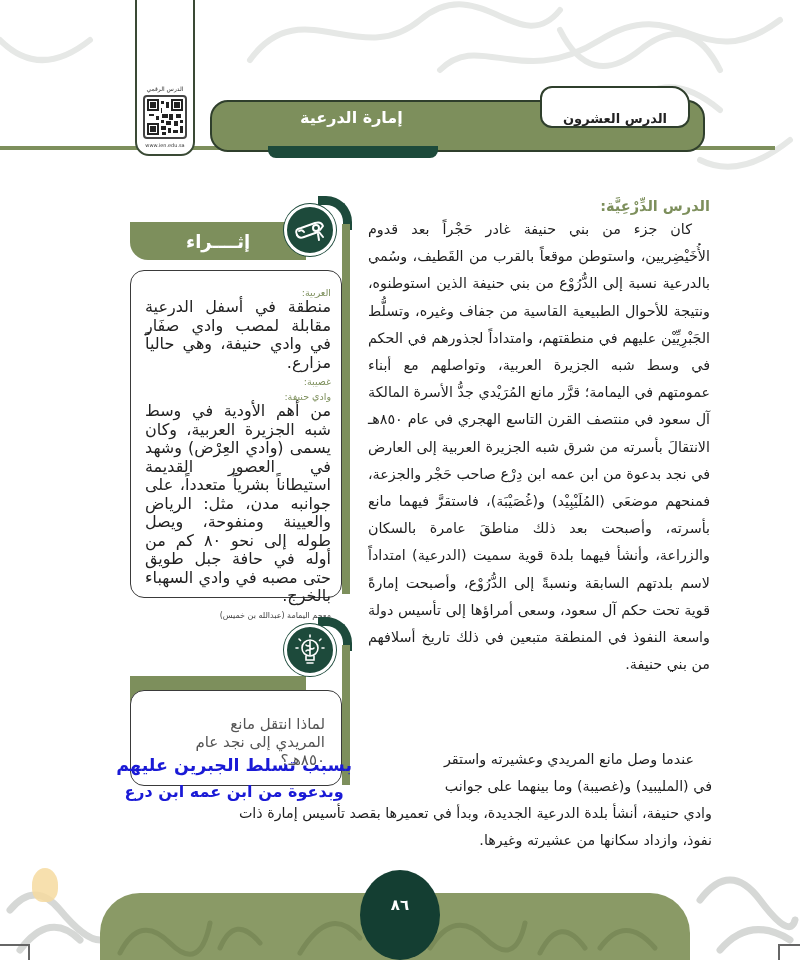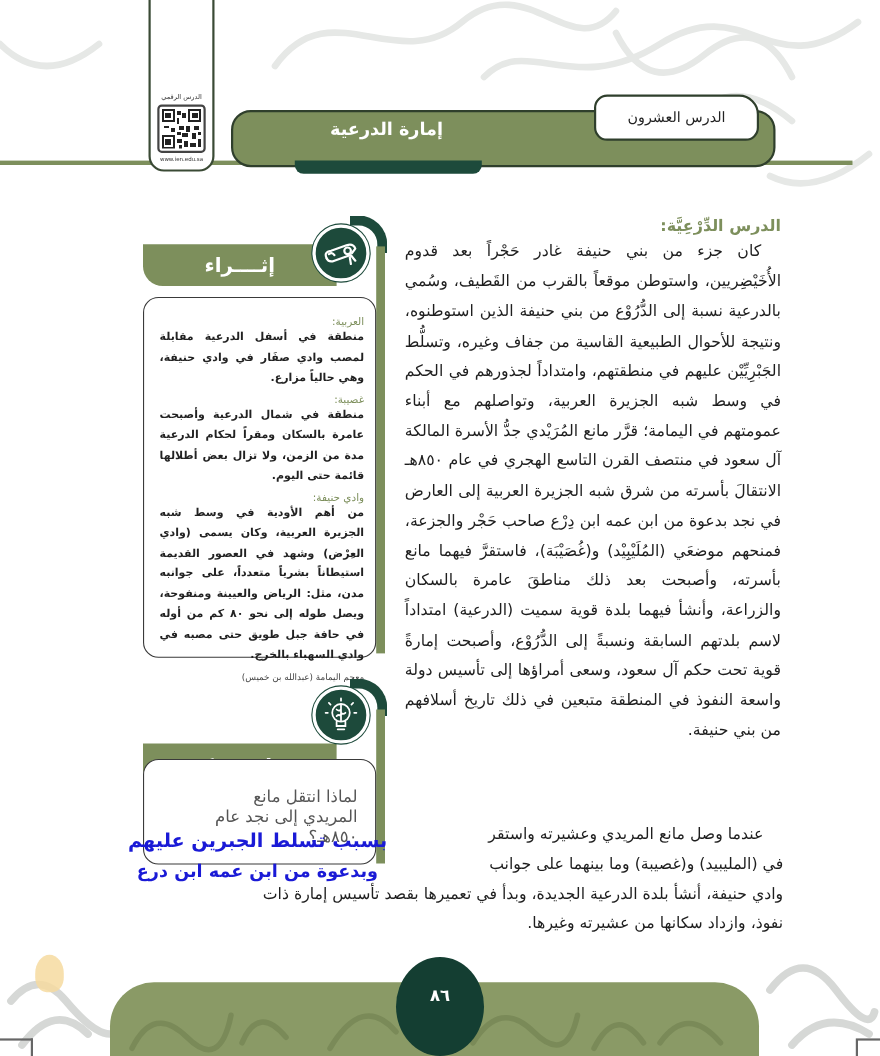--- a/index.html
+++ b/index.html
@@ -13,40 +13,40 @@
   .rule-top { position: absolute; left: 0; top: 146px; width: 775px; height: 4px; background: #7d8f5c; }
   .qr-card { position: absolute; left: 135px; top: -10px; width: 60px; height: 166px; background: #fff; border: 2px solid #3a4a35; border-radius: 0 0 14px 14px; display: flex; flex-direction: column; align-items: center; justify-content: flex-end; padding-bottom: 6px; }
   .qr-label { font-size: 6px; color: #333; direction: rtl; margin-bottom: 3px; }
   .qr-box { width: 44px; height: 44px; border: 2px solid #444; border-radius: 4px; padding: 2px; background: #fff; }
   .qr-box svg { width: 100%; height: 100%; display: block; }
   .qr-url { font-size: 5px; color: #333; margin-top: 3px; }
 
   .title-bar { position: absolute; left: 210px; top: 100px; width: 495px; height: 52px; background: #7d8f5c; border-radius: 18px 18px 18px 18px; border: 2px solid #2f3f2c; }
   .title-under { position: absolute; left: 268px; top: 146px; width: 170px; height: 12px; background: #1d4a3b; border-radius: 0 0 8px 8px; }
   .title-text { position: absolute; left: 300px; top: 108px; width: 130px; text-align: left; color: #fff; font-weight: bold; font-size: 16px; direction: rtl; }
-  .lesson-tab { position: absolute; left: 540px; top: 86px; width: 150px; height: 42px; background: #fff; border: 2px solid #2f3f2c; border-radius: 12px 18px 12px 12px; display: flex; align-items: center; justify-content: center; font-weight: normal; font-size: 13px; direction: rtl; color: #222; }
+  .lesson-tab { position: absolute; left: 540px; top: 86px; width: 150px; height: 42px; background: #fff; border: 2px solid #2f3f2c; border-radius: 12px 18px 12px 12px; display: flex; align-items: flex-end; justify-content: center; font-weight: bold; font-size: 13px; direction: rtl; color: #222; }
 
   
   .main { position: absolute; left: 368px; top: 198px; width: 342px; direction: rtl; text-align: justify; text-align-last: right; }
   .section-heading { color: #7d8f5c; font-weight: bold; font-size: 14.5px; margin-bottom: 2px; }
   .para { font-size: 14.3px; line-height: 27.2px; color: #1e1e1e; text-indent: 18px; }
   .para2 { position: absolute; left: 220px; top: 746px; width: 492px; direction: rtl; font-size: 14.3px; line-height: 27px; color: #1e1e1e; }
   .para2 .l { display: block; }
   .para2 .l1 { text-indent: 18px; padding-left: 150px; }
   .para2 .l2 { padding-left: 150px; }
   .para2 .l4 { padding-left: 150px; }
 
   
   .side-stem { position: absolute; width: 8px; background: #7d8f5c; }
   .side-hook { position: absolute; width: 34px; height: 34px; border-top: 9px solid #1d4a3b; border-right: 9px solid #1d4a3b; border-radius: 0 26px 0 0; }
   .side-banner { position: absolute; height: 38px; background: #7d8f5c; border-radius: 0 0 0 18px; display: flex; align-items: center; justify-content: center; color: #fff; font-weight: bold; font-size: 18px; direction: rtl; }
   .side-icon { position: absolute; width: 52px; height: 52px; border-radius: 50%; background: #1d4a3b; border: 3px solid #fff; box-shadow: 0 0 0 1px #1d4a3b; display: flex; align-items: center; justify-content: center; }
   .side-box { position: absolute; border: 1.5px solid #3a3a3a; border-radius: 14px; background: #fff; direction: rtl; padding: 12px 10px 8px 14px; }
   .e-term { font-size: 9.5px; color: #7d8f5c; margin-top: 4px; }
-  .e-def { font-size: 10px; color: #222; font-weight: bold; line-height: 18.5px; text-align: justify; text-align-last: right; }
+  .e-def { font-size: 16px; color: #222; font-weight: normal; line-height: 18.5px; text-align: justify; text-align-last: right; }
   .e-src { font-size: 8px; color: #444; margin-top: 5px; }
 
   .think-q { position: absolute; left: 180px; top: 715px; width: 145px; direction: rtl; font-size: 15px; color: #555; line-height: 18px; }
   .hand-1 { position: absolute; left: 140px; top: 755px; width: 212px; direction: rtl; text-align: center; color: #1a1ad6; font-weight: bold; font-size: 17.5px; white-space: nowrap; }
   .hand-2 { position: absolute; left: 118px; top: 782px; width: 232px; direction: rtl; text-align: center; color: #1a1ad6; font-weight: bold; font-size: 16px; white-space: nowrap; }
 
   
   .footer-band { position: absolute; left: 100px; top: 893px; width: 590px; height: 67px; background: #8a9a66; border-radius: 40px 40px 0 0; overflow: hidden; }
   .page-oval { position: absolute; left: 360px; top: 870px; width: 80px; height: 90px; border-radius: 50%; background: #143e32; display: flex; align-items: center; justify-content: center; color: #fff; font-weight: bold; font-size: 15px; padding-bottom: 20px; }
   .footer-line { position: absolute; top: 944px; height: 1.5px; background: #666; }
@@ -144,21 +144,20 @@
       <circle cx="23" cy="11" r="3"></circle>
       <path d="M6 14 q3 -2 5 1"></path>
       <path d="M26 15 l4 5 M25 17 l1 6"></path>
     </g>
   </svg>
 </div>
 <div class="side-box" style="left:130px; top:270px; width:212px; height:328px;">
   <div class="e-term">العربية:</div>
   <div class="e-def">منطقة في أسفل الدرعية مقابلة لمصب وادي صفَار في وادي حنيفة، وهي حالياً مزارع.</div>
   <div class="e-term">غصيبة:</div>
-  <div class="e-def">منطقة في شمال الدرعية وأصبحت عامرة بالسكان ومقراً لحكام الدرعية مدة من الزمن، ولا تزال بعض أطلالها قائمة حتى اليوم.</div>
   <div class="e-term">وادي حنيفة:</div>
   <div class="e-def">من أهم الأودية في وسط شبه الجزيرة العربية، وكان يسمى (وادي العِرْض) وشهد في العصور القديمة استيطاناً بشرياً متعدداً، على جوانبه مدن، مثل: الرياض والعيينة ومنفوحة، ويصل طوله إلى نحو ٨٠ كم من أوله في حافة جبل طويق حتى مصبه في وادي السهباء بالخرج.</div>
   <div class="e-src">معجم اليمامة (عبدالله بن خميس)</div>
 </div>
 
 <div class="side-hook" style="left:318px; top:617px;"></div>
 <div class="side-stem" style="left:342px; top:645px; height:140px;"></div>
 <div class="side-banner" style="left:130px; top:676px; width:176px; height:42px;">
   <span>مهارة تفكير</span>
 </div>

